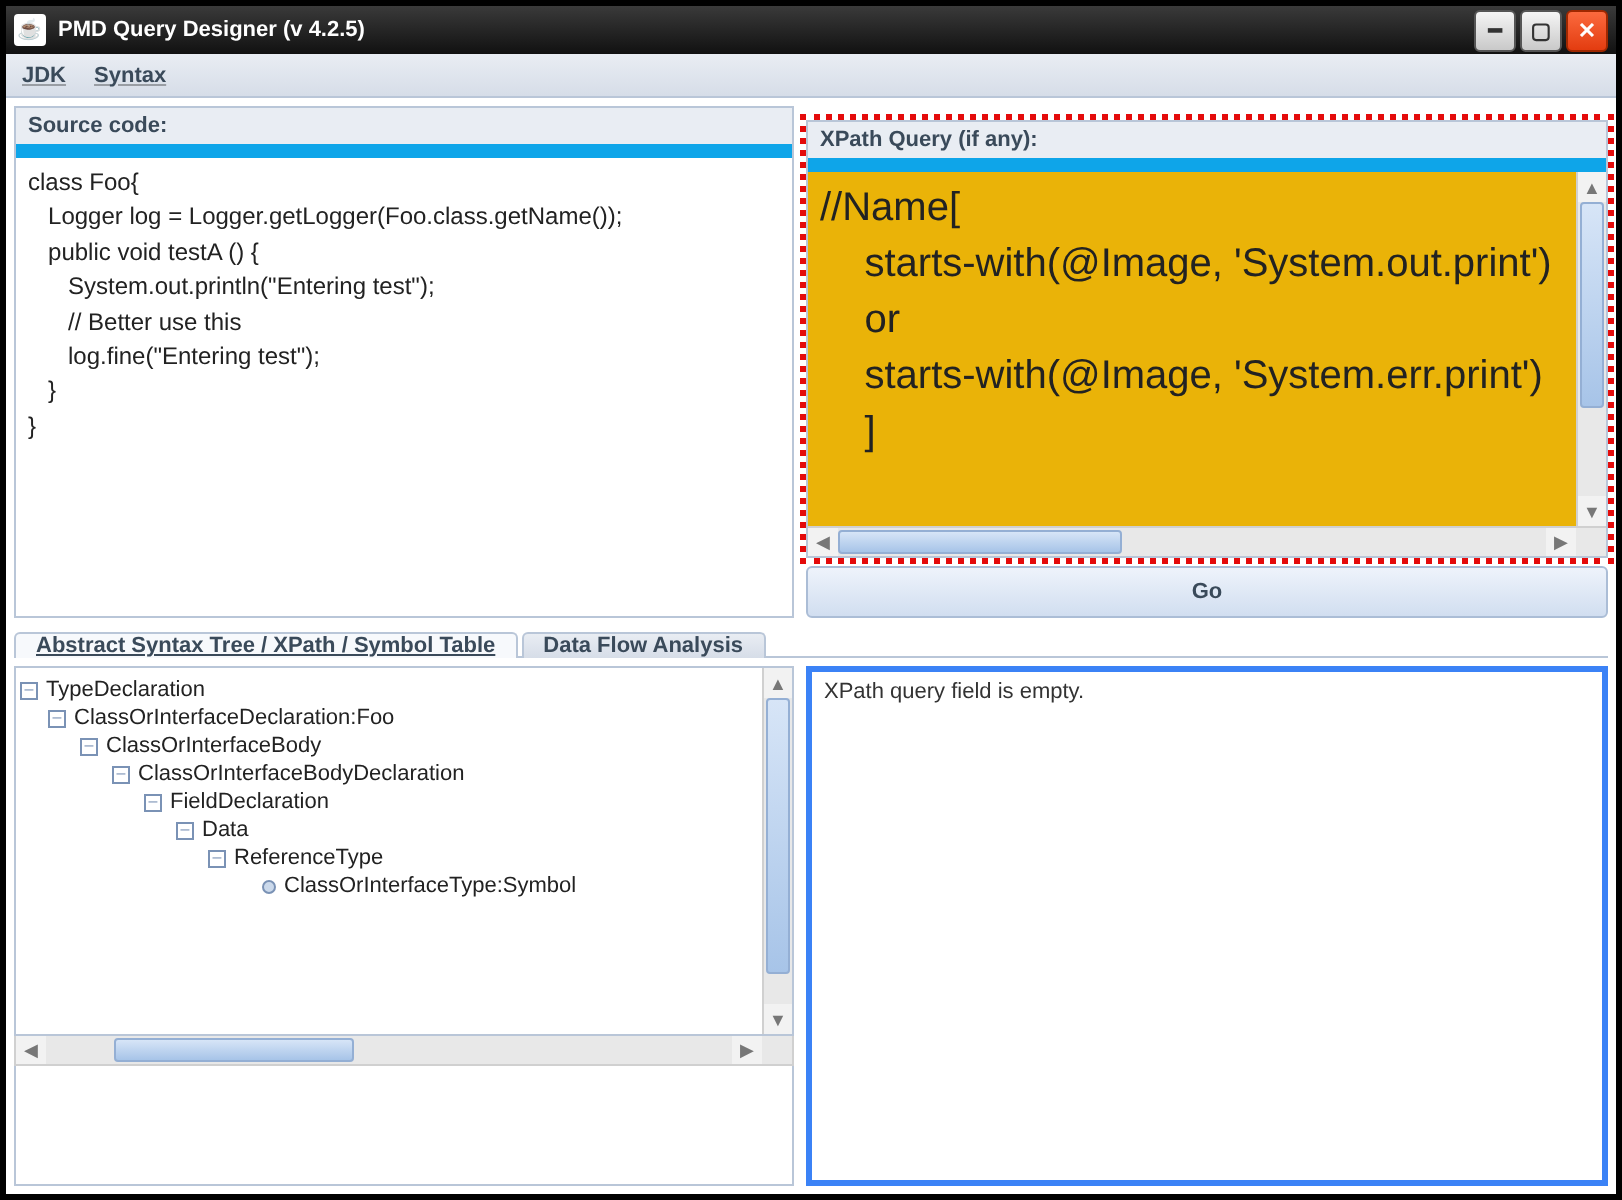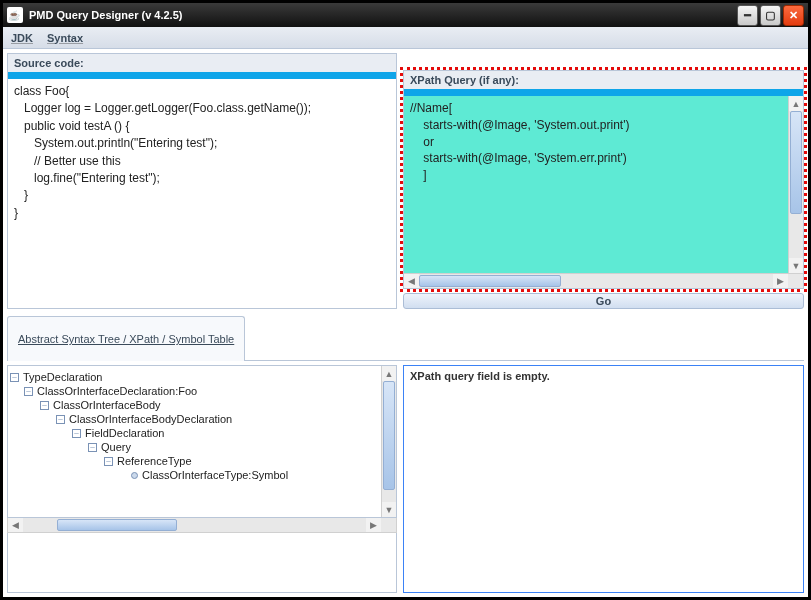--- a/index.html
+++ b/index.html
@@ -125,45 +125,45 @@
   .xpath-text-wrap {
     flex: 1;
     display: flex;
     overflow: hidden;
   }
   .xpath-textarea {
     flex: 1;
     border: none;
     resize: none;
     font-family: Arial, sans-serif;
-    font-size: 12px;
+    font-size: 20px;
     padding: 4px 6px;
     outline: none;
-    background:#5eead4;
+    background:#eab308;
     color:#222;
     line-height: 1.4;
   }
   .scrollbar-v {
     width: 15px;
     background: #f2f2f2;
     border-left:1px solid #d0d0d0;
     display:flex;flex-direction:column;
   }
   .scrollbar-h {
     height: 15px;
     background: #f2f2f2;
     border-top:1px solid #d0d0d0;
     display:flex;
   }
   .sb-btn { flex:0 0 15px; display:flex;align-items:center;justify-content:center;color:#777;font-size:9px; }
   .sb-track { flex:1; background:#e8e8e8; position:relative;}
   .sb-thumb-v { position:absolute; top:0;left:1px;right:1px;height:70%;background:linear-gradient(#d7e5f7,#a7c4e8);border:1px solid #94afd4;border-radius:2px;}
   .sb-thumb-h { position:absolute; left:0;top:1px;bottom:1px;width:40%;background:linear-gradient(#d7e5f7,#a7c4e8);border:1px solid #94afd4;border-radius:2px;}
   .go-btn {
-    height: 16px;
+    height: 26px;
     background: linear-gradient(#eef3fb,#d1def0);
     border: 1px solid #abbdd6;
     border-radius: 3px;
     display:flex;align-items:center;justify-content:center;
     color:#3a4a5a;font-weight:bold;
   }
   .red-dash {
     position: absolute;
     top: -4px;
     left: -4px;
@@ -172,27 +172,27 @@
     border: 3px dotted #e40b0b;
     pointer-events: none;
   }
   .tabs-row {
     margin: 2px 4px 0 4px;
     display:flex;
     align-items:flex-end;
     border-bottom: 1px solid #b9c6d8;
   }
   .tab {
-    padding: 16px 10px;
+    padding: 0 10px;
     border: 1px solid #b9c6d8;
     border-bottom: none;
     background: linear-gradient(#e9edf3,#d6dde8);
     border-radius: 3px 3px 0 0;
     color:#3a4a5a;
-    font-weight: normal;
+    font-weight: bold;
     margin-right: 2px;
     position: relative;
     top: 1px;
   }
   .tab.active {
     background: #f7f9fc;
   }
   .tab .ul { text-decoration: underline; }
   .lower-panels {
     display:flex;
@@ -200,21 +200,21 @@
     gap: 6px;
     flex:1;
     min-height: 0;
   }
   .tree-panel {
     width: 390px;
     display:flex;flex-direction:column;
   }
   .tree-body-wrap { flex:1; border:1px solid #b9c6d8; display:flex; overflow:hidden;}
   .tree-body{ flex:1; padding:4px 2px; font-size:11px; color:#222; overflow:hidden; white-space:nowrap;}
-  .results-panel { flex:1; border:1px solid #3b82f6; padding:4px 6px; color:#333; font-weight:bold;}
+  .results-panel { flex:1; border:3px solid #3b82f6; padding:4px 6px; color:#333; font-weight:normal;}
   .tree-node { display:flex; align-items:center; padding:1px 0;}
   .toggle { width:9px;height:9px;border:1px solid #7a92b5;margin-right:4px;display:flex;align-items:center;justify-content:center;font-size:8px;color:#7a92b5;line-height:1;background:#fff;}
   .leaf-handle { width:11px; display:inline-block;}
   .handle-dot { width:7px;height:7px; border:1px solid #7a92b5;border-radius:50%;background:#cbd9eb;margin-right:4px;}
   .ind1{padding-left:14px;} .ind2{padding-left:30px;} .ind3{padding-left:46px;} .ind4{padding-left:62px;} .ind5{padding-left:78px;} .ind6{padding-left:94px;} .ind7{padding-left:110px;}
   .blank-row { height:60px; border:1px solid #b9c6d8; border-top:none;}
   .tree-hscroll { height:15px;background:#f2f2f2;border:1px solid #d0d0d0;border-top:none;display:flex;}
 </style>
 </head>
 <body>
@@ -273,20 +273,21 @@
           <div class="sb-btn">▶</div>
           <div class="sb-btn" style="flex:0 0 15px;background:#e8e8e8;"></div>
         </div>
       </div>
       <div class="go-btn">Go</div>
     </div>
   </div>
 
   <div class="tabs-row">
     <div class="tab active"><span class="ul">Abstract Syntax Tree / XPath / Symbol Table</span></div>
+    <div class="tab"><span>Data Flow Analysis</span></div>
   </div>
 
   <div class="lower-panels">
     <div class="tree-panel">
       <div class="tree-body-wrap">
         <div class="tree-body">
           <div class="tree-node">
               <span class="toggle">–</span>
               <span>TypeDeclaration</span>
             </div>
@@ -301,21 +302,21 @@
           <div class="tree-node ind3">
               <span class="toggle">–</span>
               <span>ClassOrInterfaceBodyDeclaration</span>
             </div>
           <div class="tree-node ind4">
               <span class="toggle">–</span>
               <span>FieldDeclaration</span>
             </div>
           <div class="tree-node ind5">
               <span class="toggle">–</span>
-              <span>Query</span>
+              <span>Data</span>
             </div>
           <div class="tree-node ind6">
               <span class="toggle">–</span>
               <span>ReferenceType</span>
             </div>
           <div class="tree-node ind7">
               <span class="leaf-handle"></span>
               <span class="handle-dot"></span>
               <span>ClassOrInterfaceType:Symbol</span>
             </div>

